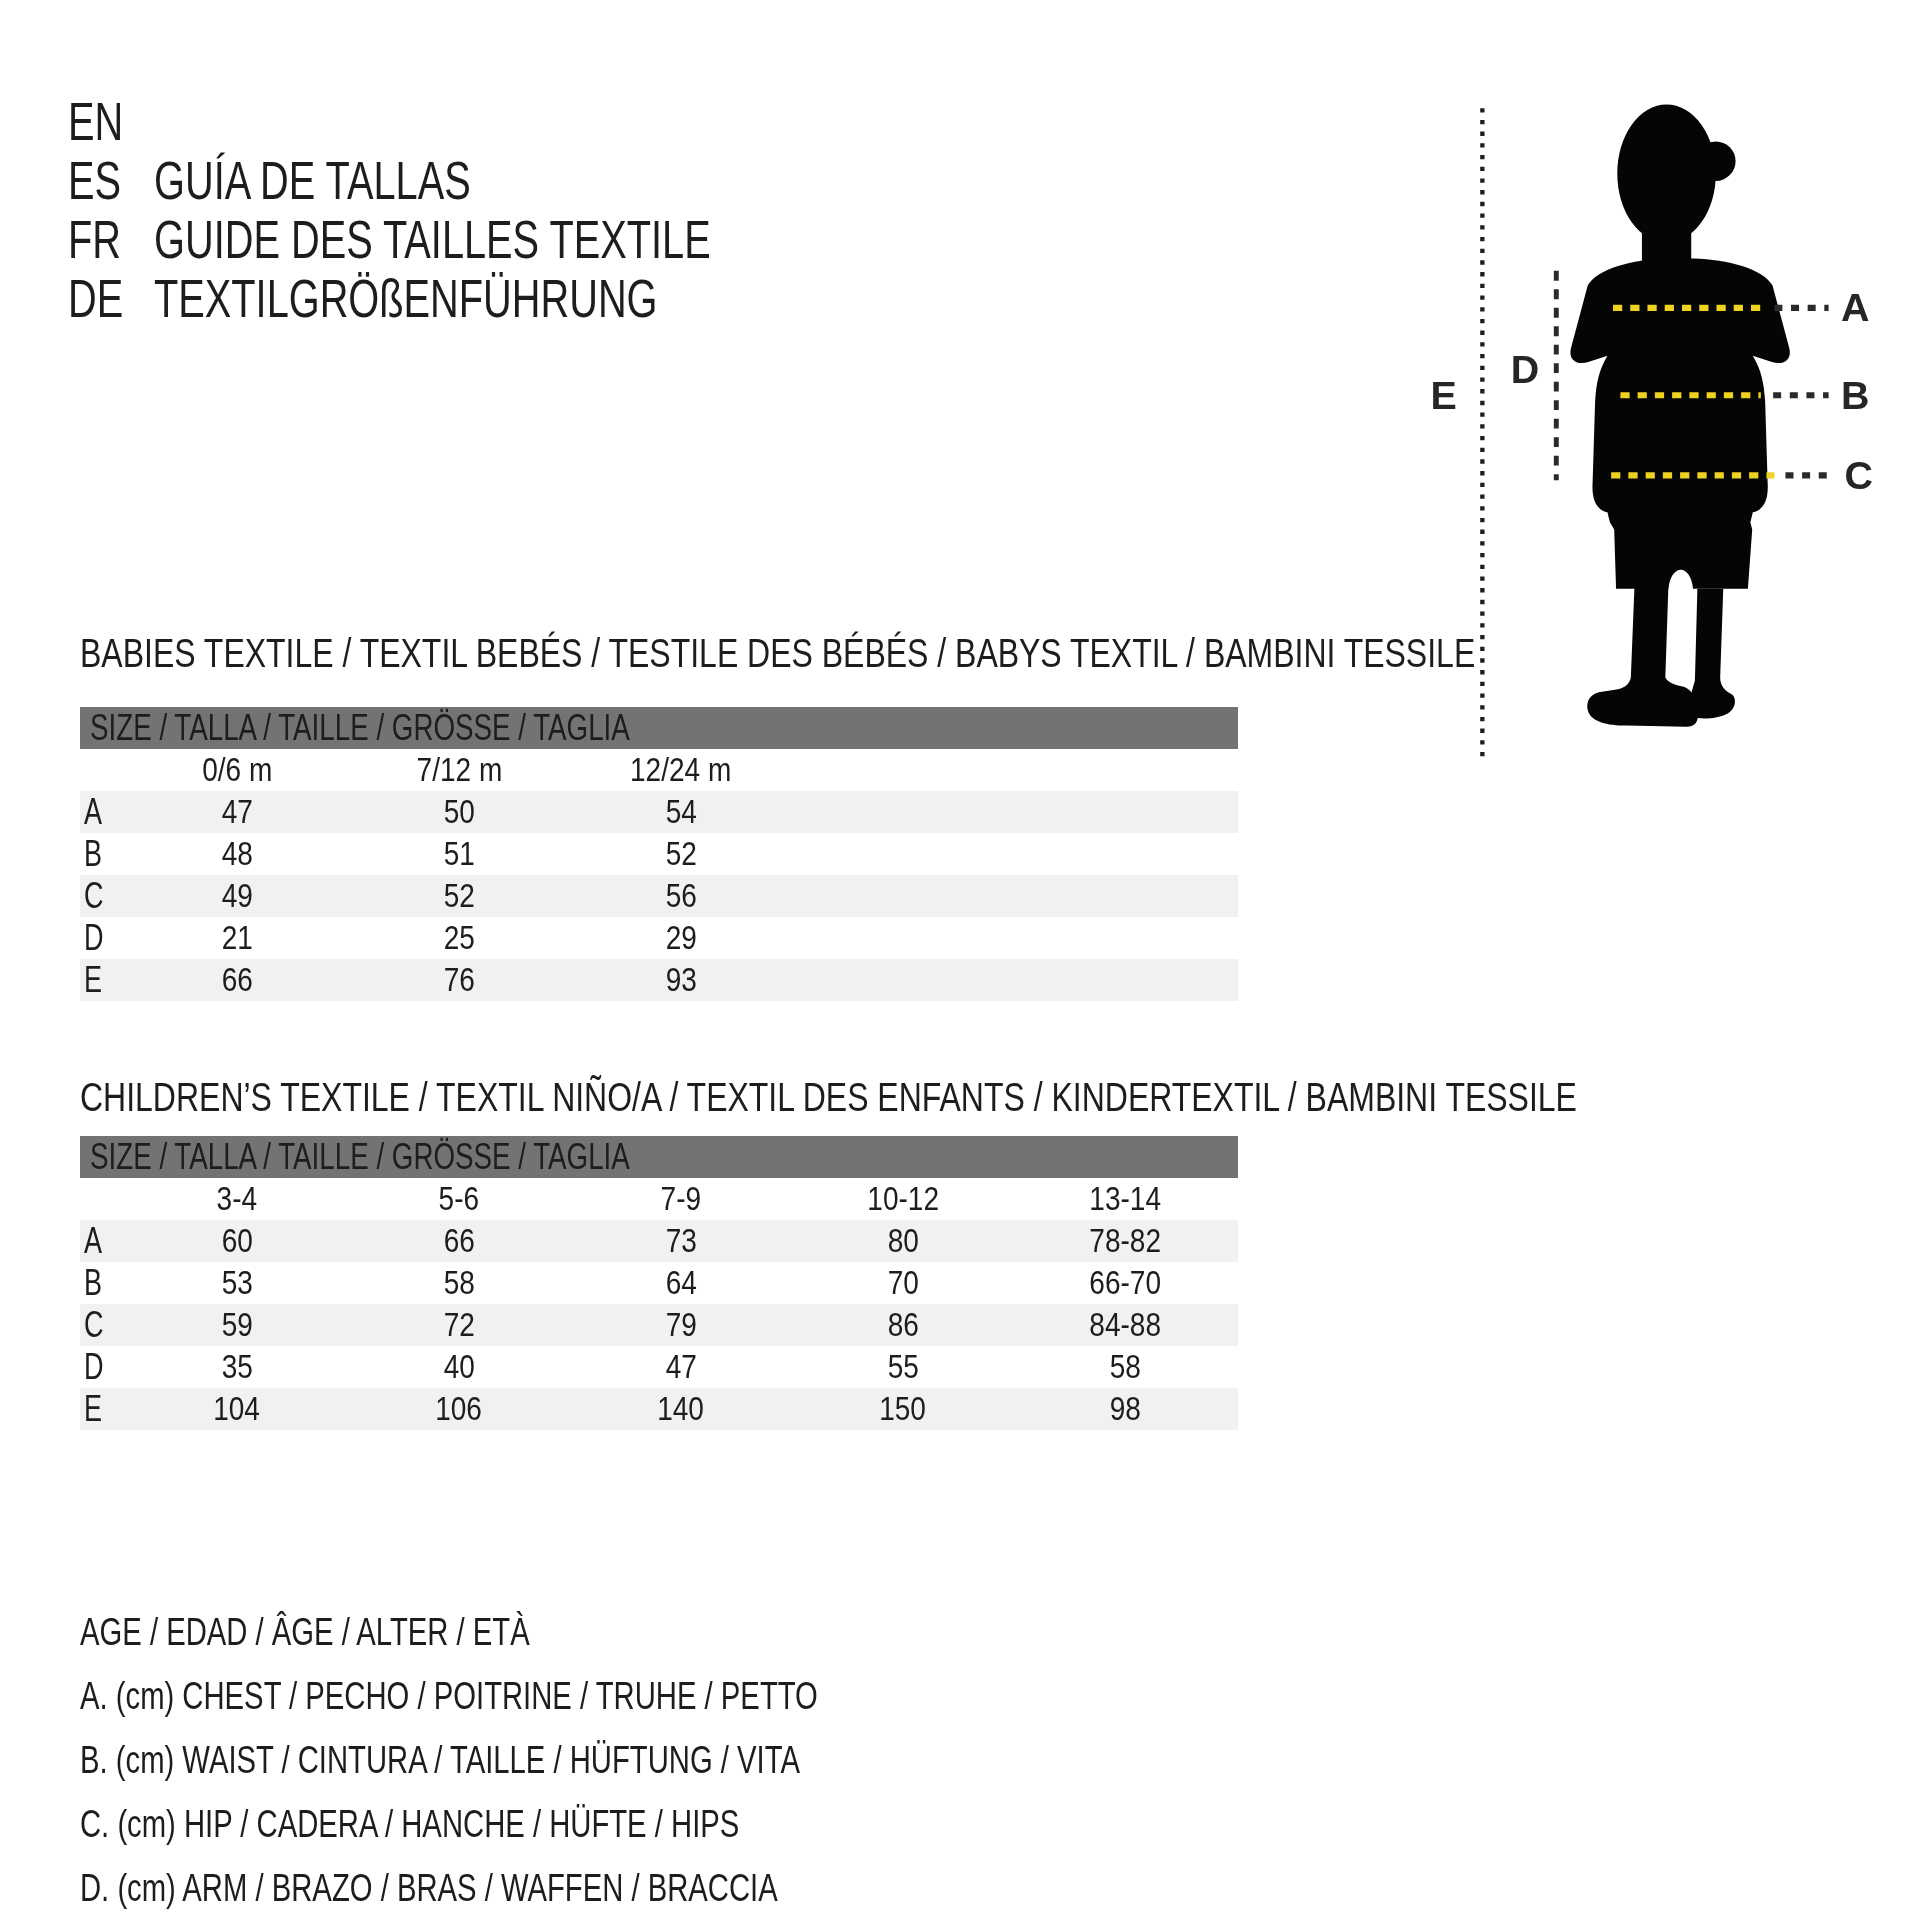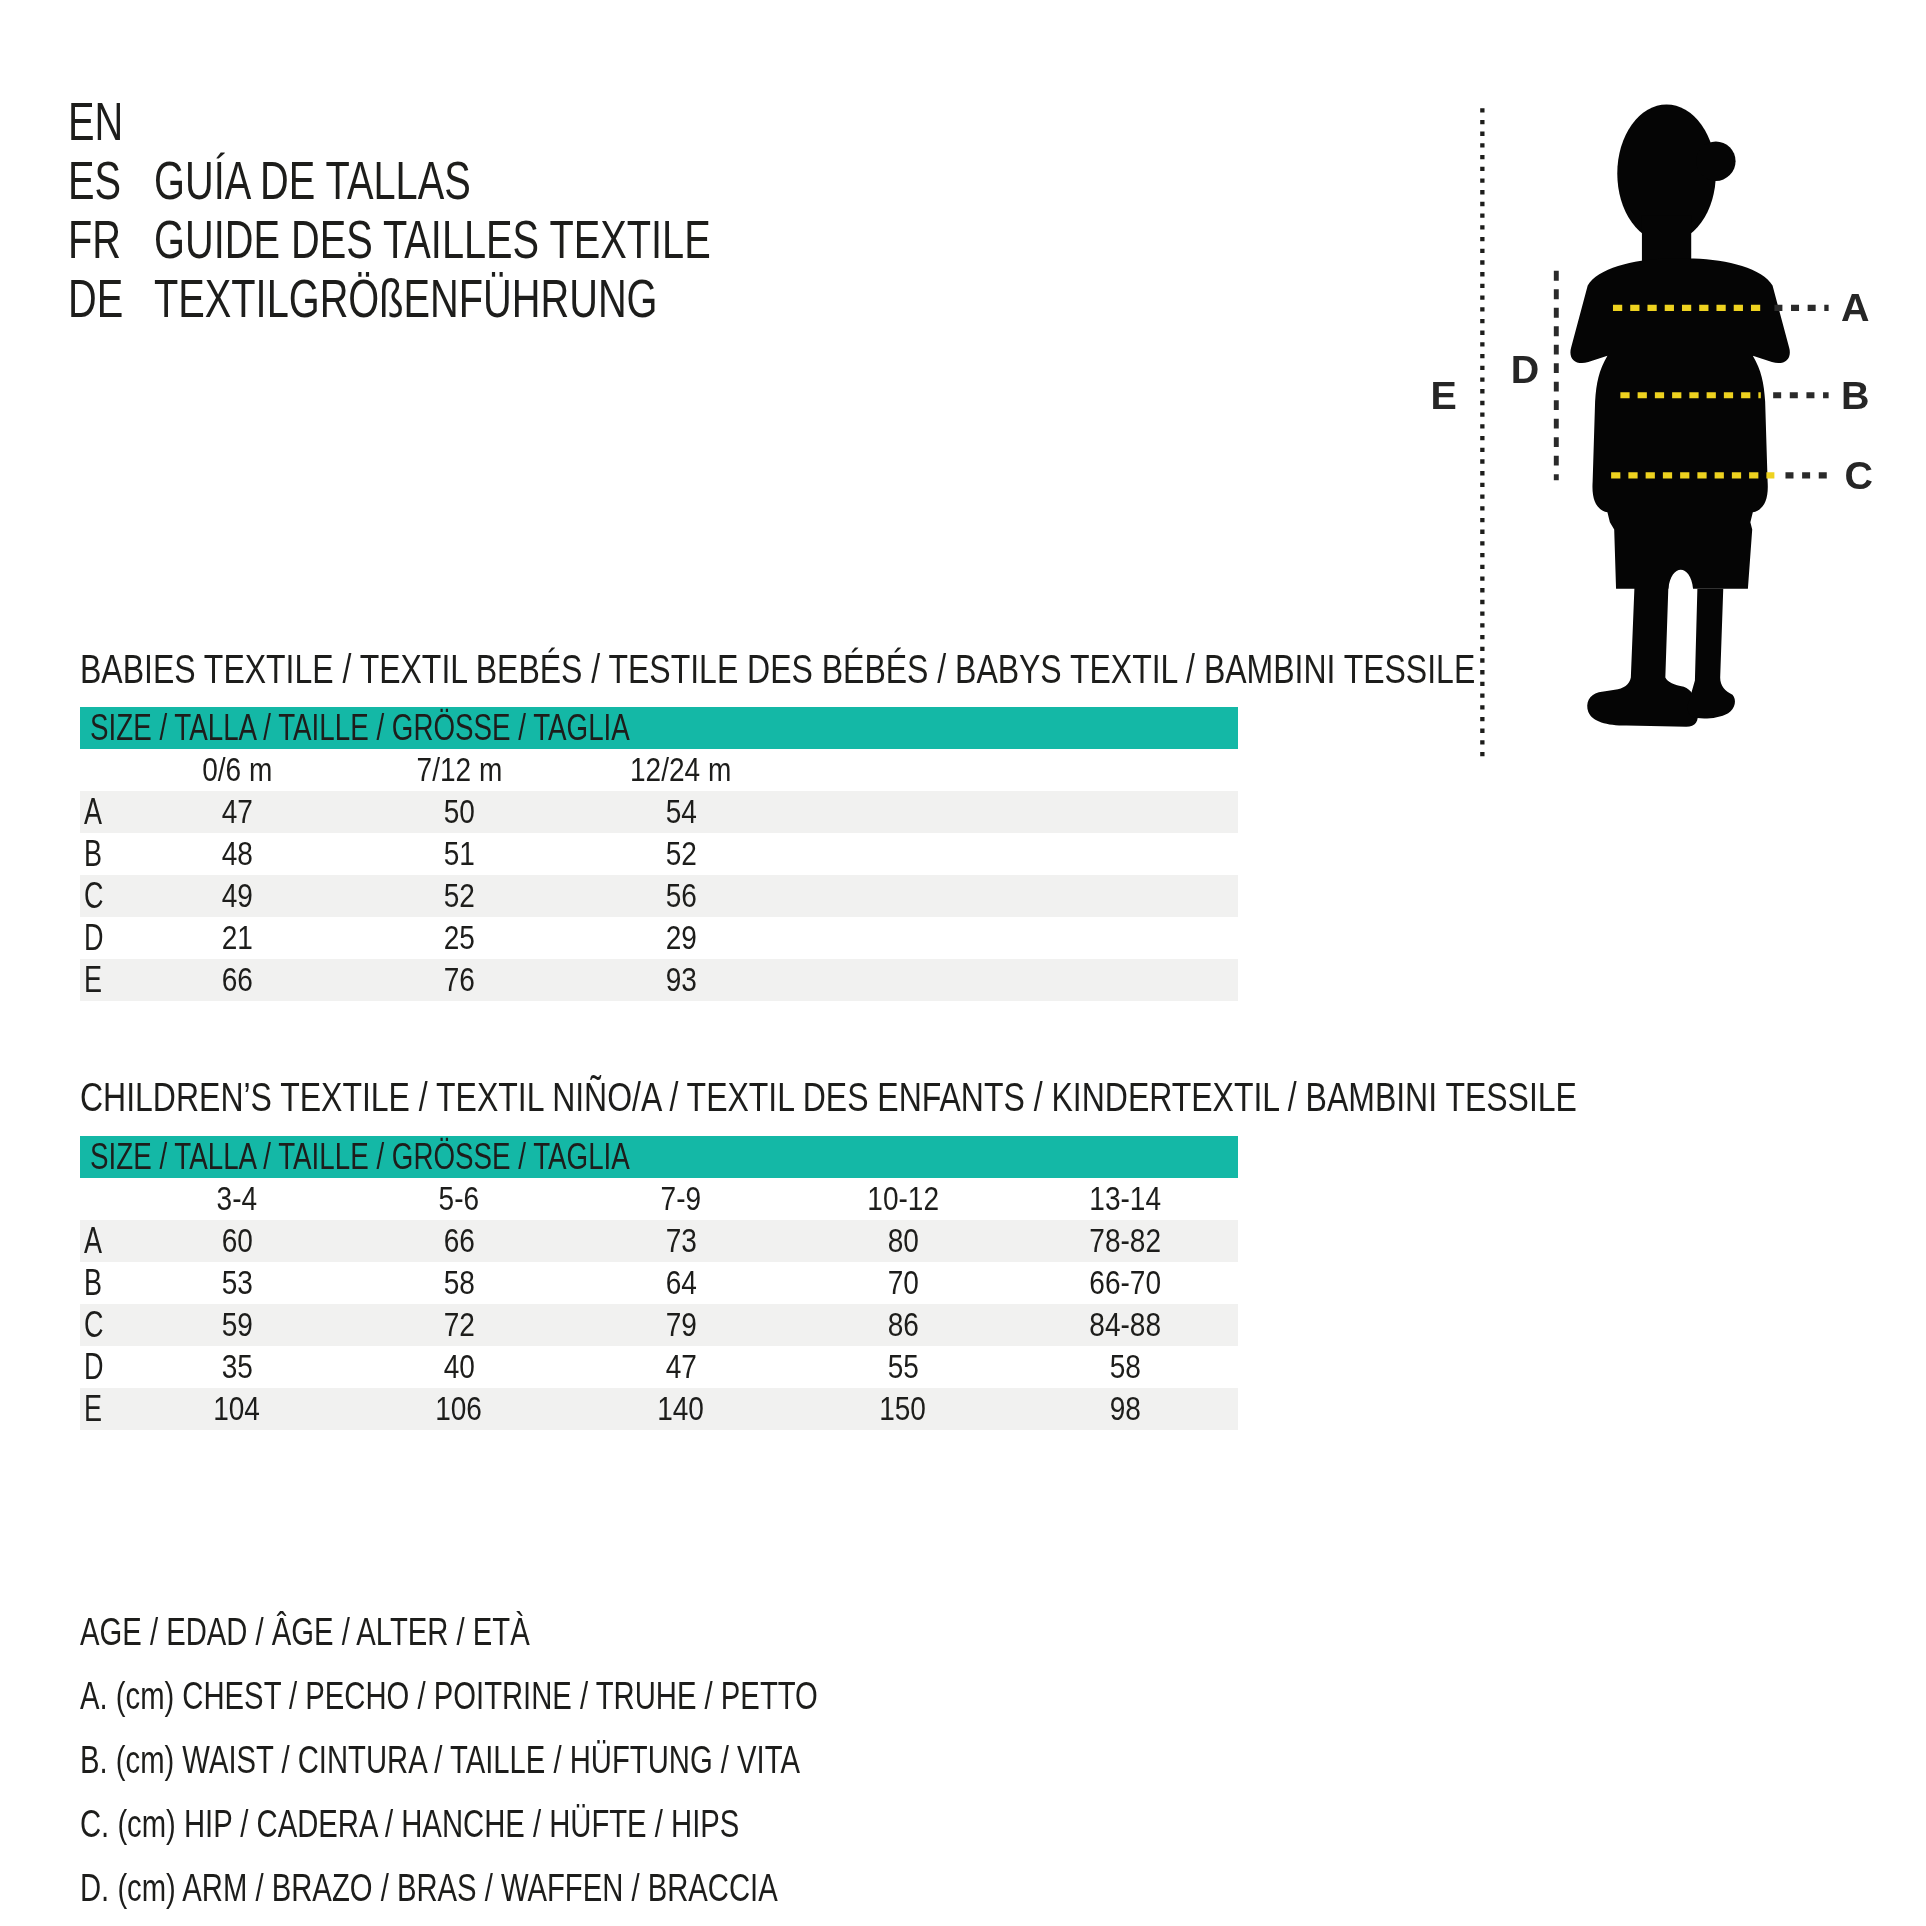--- a/index.html
+++ b/index.html
@@ -20,21 +20,21 @@
   #title-block{left:68px;top:92px;}
   .title-row{height:59px;display:flex;align-items:center;}
   .lang-code{width:86px;font-size:53px;}
   .lang-title{font-size:53px;}
 
   
   .sec-heading{font-size:41px;height:43px;display:flex;align-items:center;}
 
   
   .size-table{width:1158px;}
-  .band{width:1158px;height:42px;background:#14b8a6;display:flex;align-items:center;padding-left:10px;box-sizing:border-box;}
+  .band{width:1158px;height:42px;background:#737373;display:flex;align-items:center;padding-left:10px;box-sizing:border-box;}
   .band-text{font-size:37px;}
   .trow{display:flex;height:42px;align-items:center;width:1158px;}
   .stripe{background:#f1f1f0;}
   .lblcol{width:46px;padding-left:3.7px;box-sizing:border-box;font-size:36px;}
   .dcol{width:222px;text-align:center;font-size:33px;}
 
   
   .legend-line{height:64px;display:flex;align-items:center;font-size:39px;}
 
   
@@ -129,21 +129,21 @@
     <line x1="315" y1="632" x2="580" y2="632" stroke="#eed21f" stroke-width="10" stroke-dasharray="15 13"></line>
     <line x1="598" y1="632" x2="676" y2="632" stroke="#2a2a2a" stroke-width="10" stroke-dasharray="13 14"></line>
 
     <text class="fig-label" x="688" y="382">A</text>
     <text class="fig-label" x="688" y="524">B</text>
     <text class="fig-label" x="694" y="654">C</text>
     <text class="fig-label" x="152" y="482">D</text>
     <text class="fig-label" x="22" y="524">E</text>
   </svg>
 
-  <div class="abs sec-heading" style="left:80px;top:648px;">
+  <div class="abs sec-heading" style="left:80px;top:632px;">
     <span class="cx" style="transform:scaleX(0.78);">BABIES TEXTILE / TEXTIL BEBÉS / TESTILE DES BÉBÉS / BABYS TEXTIL / BAMBINI TESSILE</span>
   </div>
 
   <div class="abs size-table" style="left:80px;top:707px;">
     <div class="band">
       <span class="cx band-text">SIZE / TALLA / TAILLE / GRÖSSE / TAGLIA</span>
     </div>
     <div class="trow">
       <div class="lblcol"></div>
       <div class="dcol"><span class="cxc">0/6 m</span></div>

